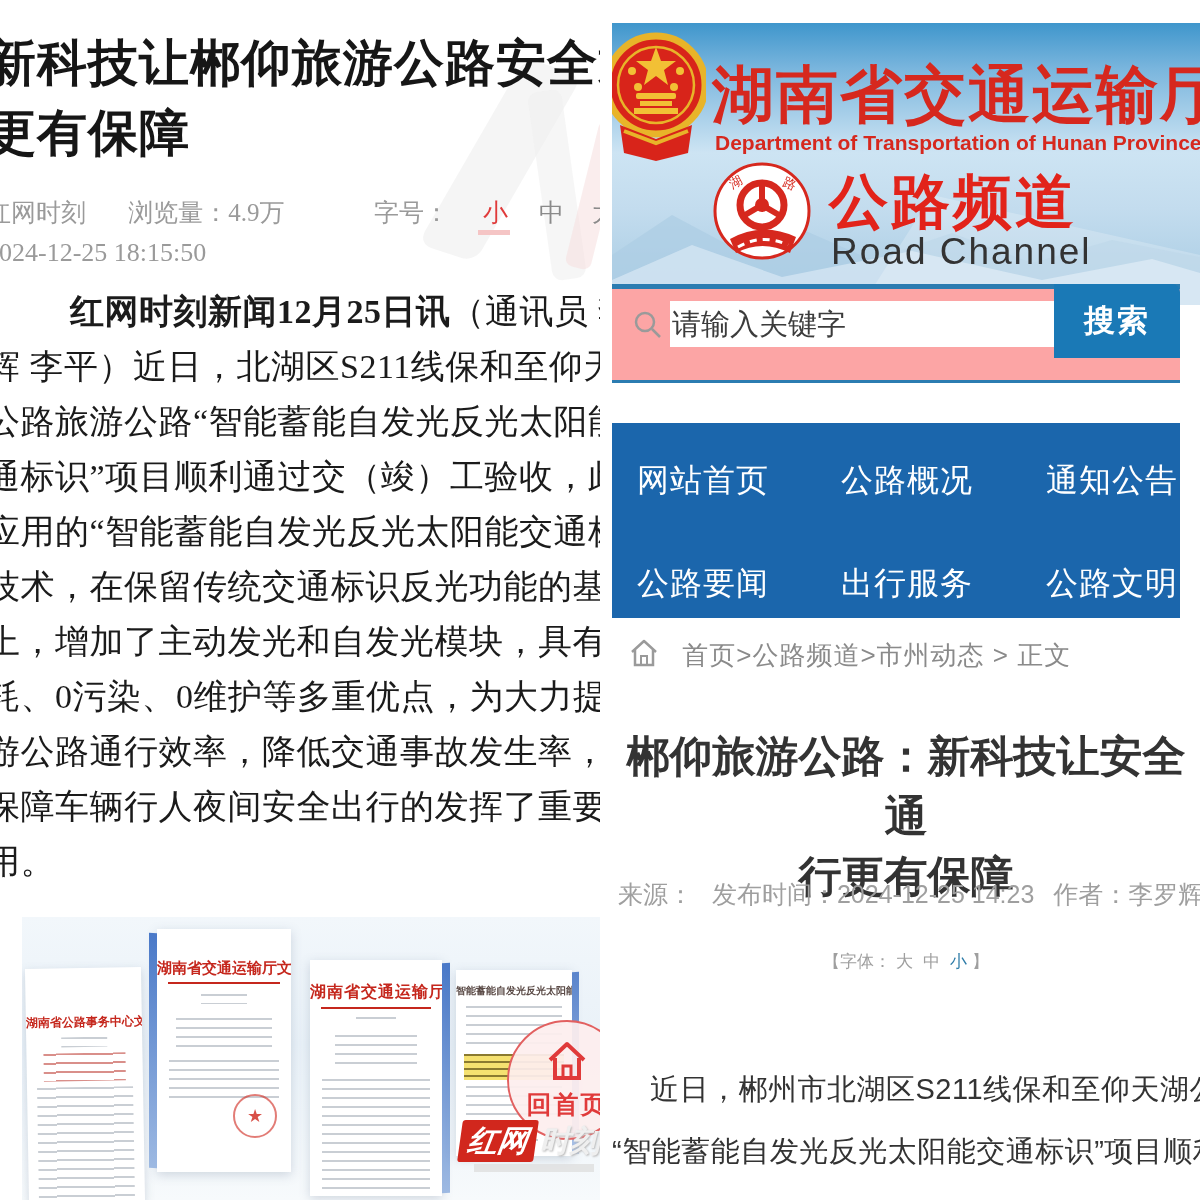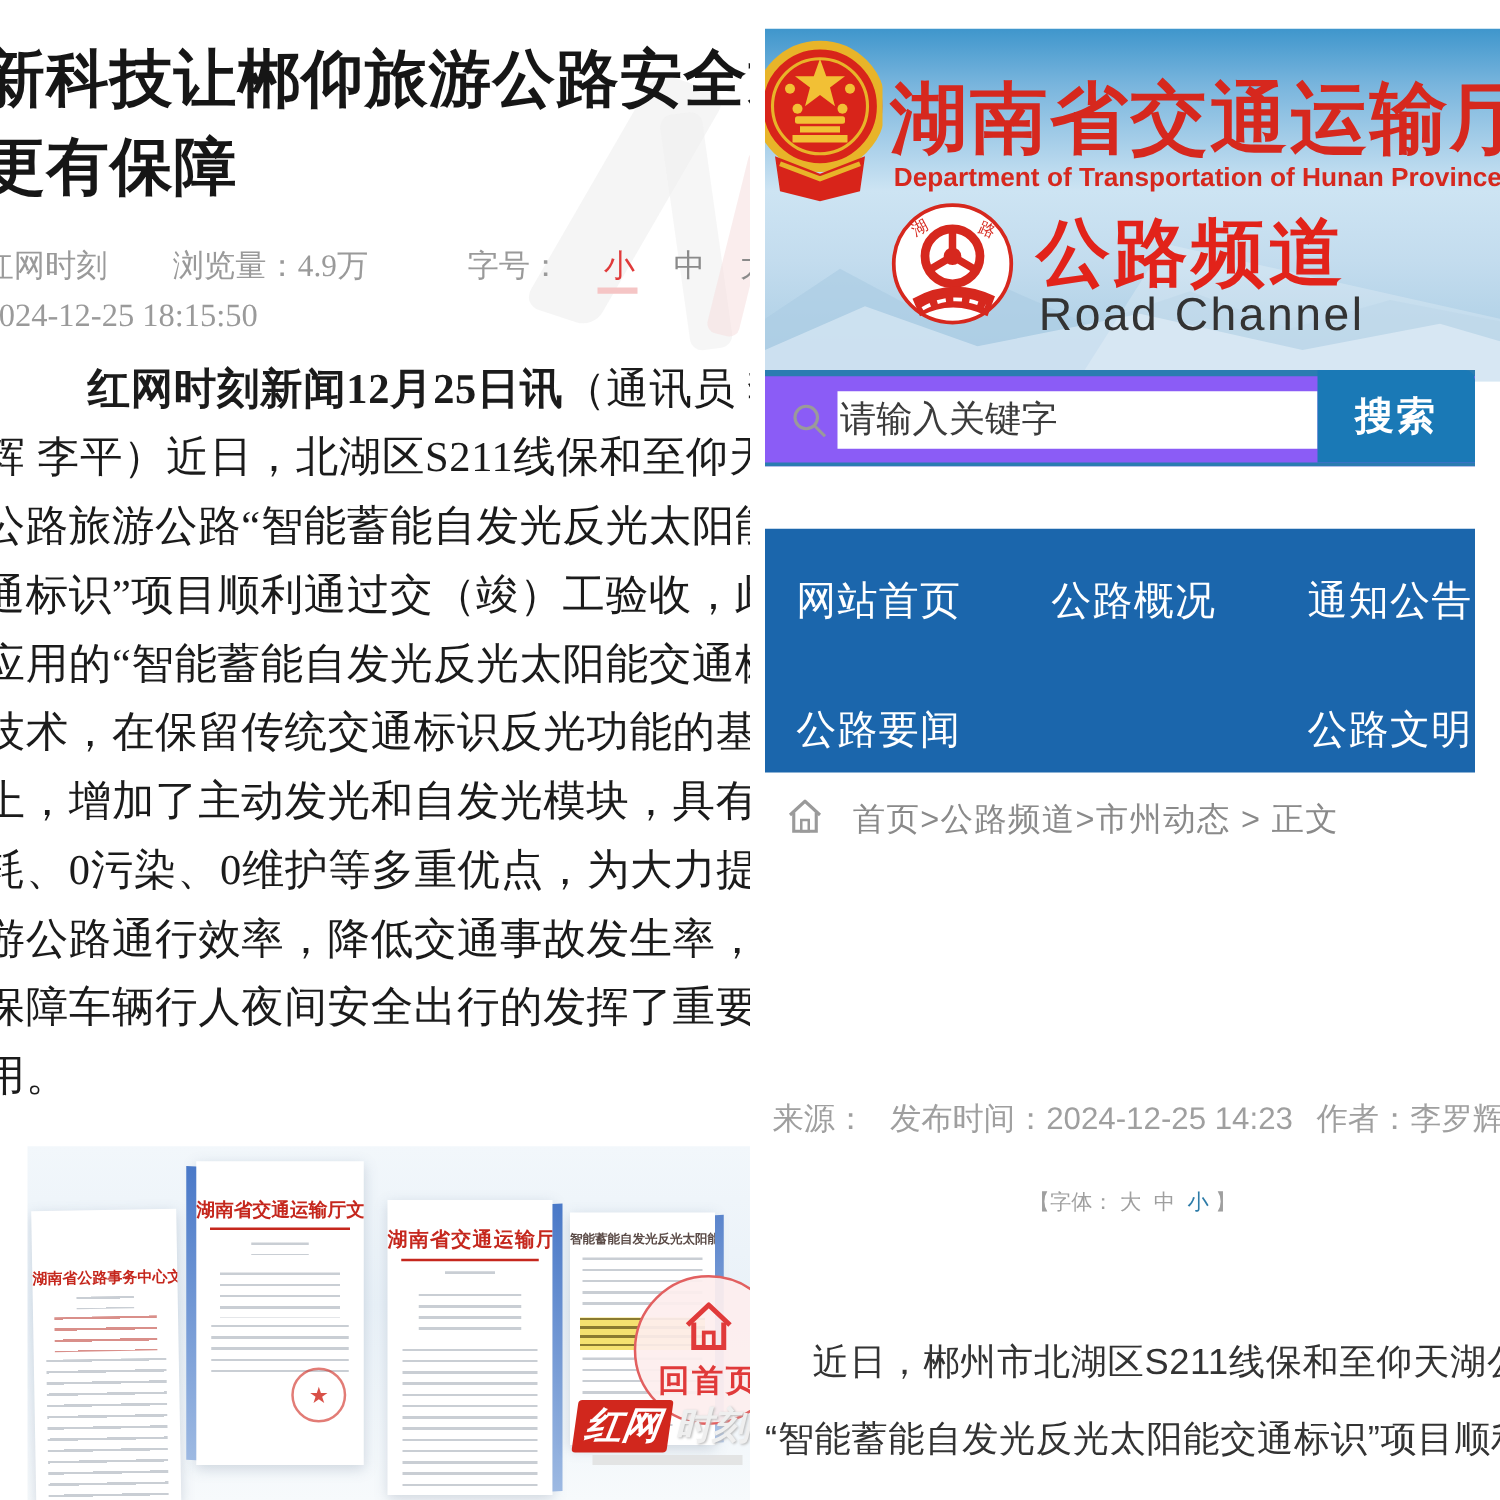--- a/index.html
+++ b/index.html
@@ -10,21 +10,21 @@
   #left-page{position:absolute;left:0;top:0;width:600px;height:1200px;background:#fff;overflow:hidden;}
   .lp-title{position:absolute;left:-14px;top:28px;width:700px;font-size:50px;line-height:70px;
             font-weight:bold;color:#161616;letter-spacing:1px;white-space:nowrap;}
   .lp-title .t2{display:block;}
   .wm{position:absolute;opacity:.55;}
   .wm1{left:470px;top:55px;width:60px;height:210px;background:#ececec;transform:rotate(18deg) skewX(-12deg);border-radius:14px;}
   .wm2{left:540px;top:90px;width:34px;height:190px;background:#efeeee;transform:rotate(-8deg);border-radius:10px;}
   .wm3{left:582px;top:120px;width:26px;height:150px;background:#f6dede;transform:rotate(14deg);border-radius:8px;}
   .lp-meta{position:absolute;left:-14px;top:196px;width:640px;font-family:"Liberation Serif","DejaVu Serif",serif;
            font-size:25px;color:#9a9a9a;white-space:nowrap;}
-  .lp-meta .views{margin-left:46px;}
+  .lp-meta .views{margin-left:36px;}
   .fz-label{position:absolute;left:388px;top:0;}
   .fz-s{position:absolute;left:497px;top:0;color:#e03a3a;}
   .fz-underline{position:absolute;left:492px;top:34px;width:32px;height:5px;background:#f5c5c5;}
   .fz-m{position:absolute;left:553px;top:0;color:#8a8a8a;}
   .fz-d{position:absolute;left:606px;top:0;color:#8a8a8a;}
   .lp-date{position:absolute;left:-14px;top:238px;font-family:"Liberation Serif","DejaVu Serif",serif;
            font-size:26px;color:#9a9a9a;white-space:nowrap;}
   .lp-body{position:absolute;left:-14px;top:284px;width:660px;font-family:"Liberation Serif","DejaVu Serif",serif;
            font-size:34px;color:#1b1b1b;}
   .lp-body .bl{height:55px;line-height:55px;white-space:nowrap;letter-spacing:0.5px;}
@@ -70,21 +70,21 @@
           background:linear-gradient(180deg,#3f96cc 0%,#79b5dd 16%,#cde4f3 46%,#c3dcee 66%,#a5cae2 100%);}
   #banner svg.mountains{position:absolute;left:0;bottom:0;}
   .site-name{position:absolute;left:100px;top:30px;font-size:62px;font-weight:bold;color:#d6281e;
              letter-spacing:2px;white-space:nowrap;}
   .site-name-en{position:absolute;left:103px;top:108px;font-size:21px;font-weight:bold;color:#d6281e;white-space:nowrap;}
   #emblem{position:absolute;left:-2px;top:4px;}
   #channel-logo{position:absolute;left:100px;top:138px;}
   .channel-name{position:absolute;left:217px;top:140px;font-size:59px;font-weight:bold;color:#e2231a;
                 letter-spacing:3px;white-space:nowrap;}
   .channel-name-en{position:absolute;left:219px;top:208px;font-size:37px;color:#333;letter-spacing:2px;white-space:nowrap;}
-  #search-row{position:absolute;left:0;top:296px;width:568px;height:77px;background:#8b5cf6;
+  #search-row{position:absolute;left:0;top:284px;width:568px;height:99px;background:#fca5a5;
               border-top:5px solid #2b7cb1;border-bottom:3px solid #2b7cb1;box-sizing:border-box;}
   #search-input{position:absolute;left:58px;top:12px;width:380px;height:44px;border:0;outline:none;
                 font-size:29px;color:#333;font-family:"Liberation Sans","DejaVu Sans",sans-serif;}
   #search-input::placeholder{color:#3c3c3c;opacity:1;}
   #search-row .s-icon{position:absolute;left:20px;top:20px;}
   #search-btn{position:absolute;right:0;top:-5px;width:126px;height:74px;background:#1a79b6;border:0;
               color:#fff;font-size:31px;font-weight:bold;letter-spacing:2px;border-radius:0 8px 0 0;
               font-family:"Liberation Sans","DejaVu Sans",sans-serif;cursor:pointer;}
   #nav{position:absolute;left:0;top:423px;width:568px;height:195px;background:#1b66ac;}
   .nav-item{position:absolute;color:#fff;font-size:32px;letter-spacing:1px;white-space:nowrap;cursor:pointer;}
@@ -244,32 +244,37 @@
       </svg>
       <input id="search-input" type="text" placeholder="请输入关键字" style="">
       <button id="search-btn">搜索</button>
     </div>
 
     <div id="nav">
       <span class="nav-item nr1 nc2">公路概况</span>
       <span class="nav-item nr1 nc1">网站首页</span>
       <span class="nav-item nr1 nc3">通知公告</span>
       <span class="nav-item nr2 nc1">公路要闻</span>
+      <span class="nav-item nr2 nc2">出行服务</span>
       <span class="nav-item nr2 nc3">公路文明</span>
     </div>
 
     <div id="breadcrumb">
       <svg width="34" height="34" viewBox="0 0 34 34">
         <path d="M5 16 L17 5 L29 16" fill="none" stroke="#9a9a9a" stroke-width="2.5" stroke-linejoin="round"></path>
         <path d="M8 14 V29 H26 V14" fill="none" stroke="#9a9a9a" stroke-width="2.5"></path>
         <rect x="14" y="20" width="6" height="9" fill="none" stroke="#9a9a9a" stroke-width="2"></rect>
       </svg>
       <span class="bc-text">首页&gt;公路频道&gt;市州动态 &gt; 正文</span>
     </div>
 
+    <div class="rp-title">
+      <div>郴仰旅游公路：新科技让安全通</div>
+      <div>行更有保障</div>
+    </div>
 
     <div class="rp-meta">
       <span>来源：</span>
       <span>发布时间：2024-12-25 14:23</span>
       <span>作者：李罗辉、李平</span>
     </div>
 
     <div class="rp-font">
       <span>【字体：</span><span class="fs">大</span><span class="fs">中</span><span class="fs fs-small">小</span><span>】</span>
     </div>

